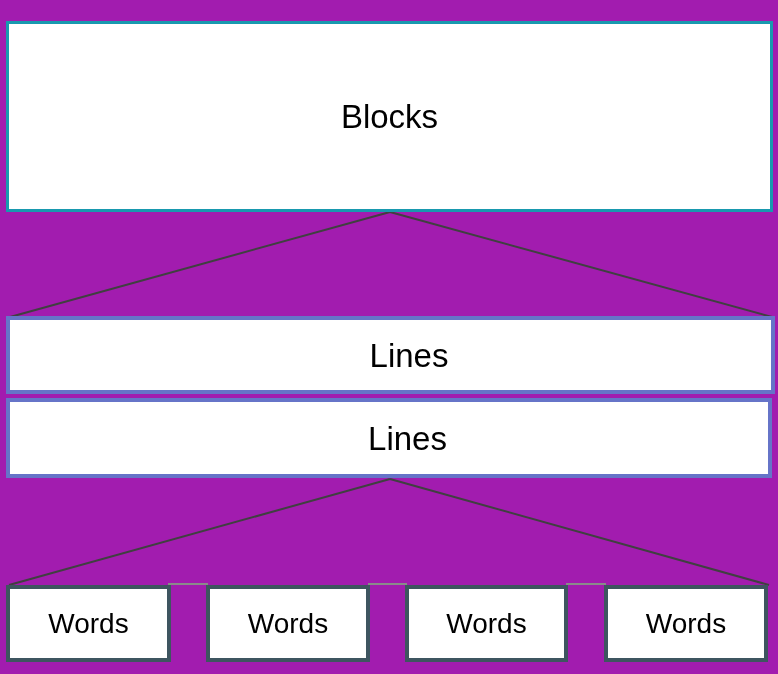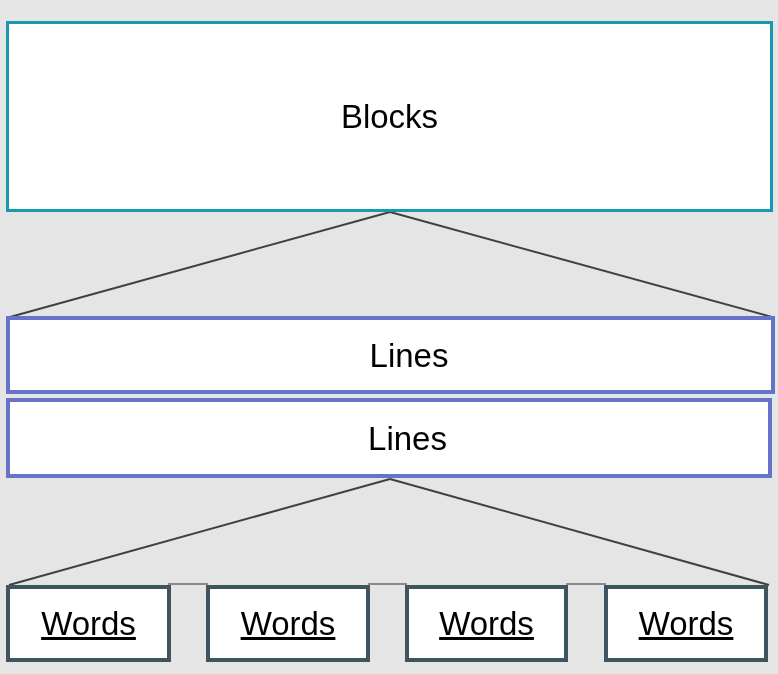--- a/index.html
+++ b/index.html
@@ -7,21 +7,21 @@
     padding: 0;
     background: #ffffff;
   }
   body {
     font-family: "Liberation Sans", sans-serif;
   }
   #diagram-root {
     position: relative;
     width: 778px;
     height: 674px;
-    background: #e5e5e5;
+    background: #a21caf;
     overflow: hidden;
   }
   #connector-layer {
     position: absolute;
     left: 0;
     top: 0;
     width: 778px;
     height: 674px;
     pointer-events: none;
   }
@@ -70,21 +70,21 @@
   
   .words-node {
     top: 585px;
     height: 77px;
     border: 4px solid #3e5560;
   }
   #node-words-1 { left: 6px;   width: 165px; }
   #node-words-2 { left: 206px; width: 164px; }
   #node-words-3 { left: 405px; width: 163px; }
   #node-words-4 { left: 604px; width: 164px; }
-  .words-node .node-label { font-size: 33px; text-decoration: underline; }
+  .words-node .node-label { font-size: 28px; }
 </style>
 </head>
 <body>
 
 <div id="diagram-root">
 
   <svg id="connector-layer" viewBox="0 0 778 674" width="778" height="674">
 
     <line x1="390" y1="212" x2="10" y2="317" stroke="#404040" stroke-width="2"></line>
     <line x1="390" y1="212" x2="772" y2="317" stroke="#404040" stroke-width="2"></line>

